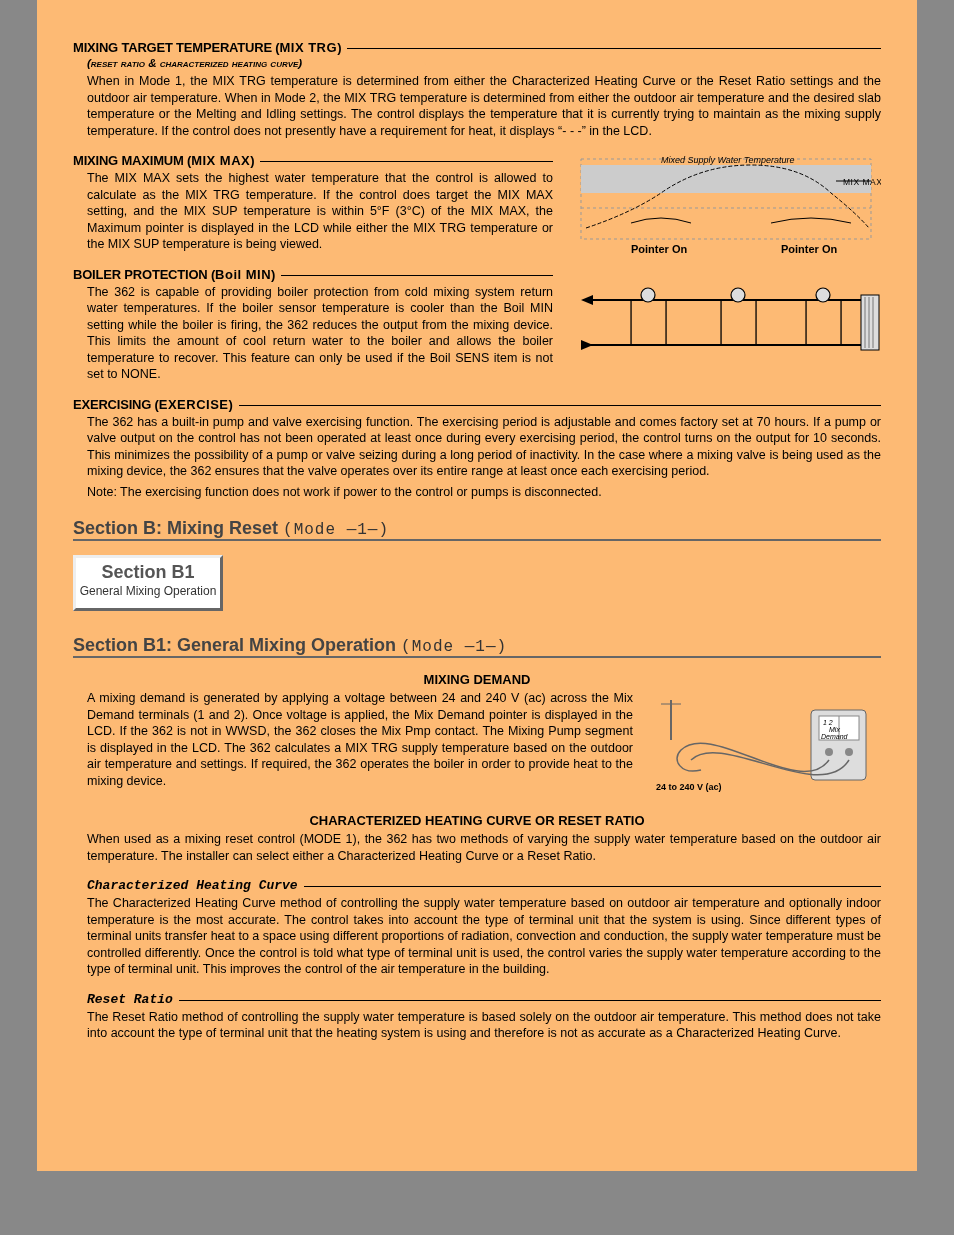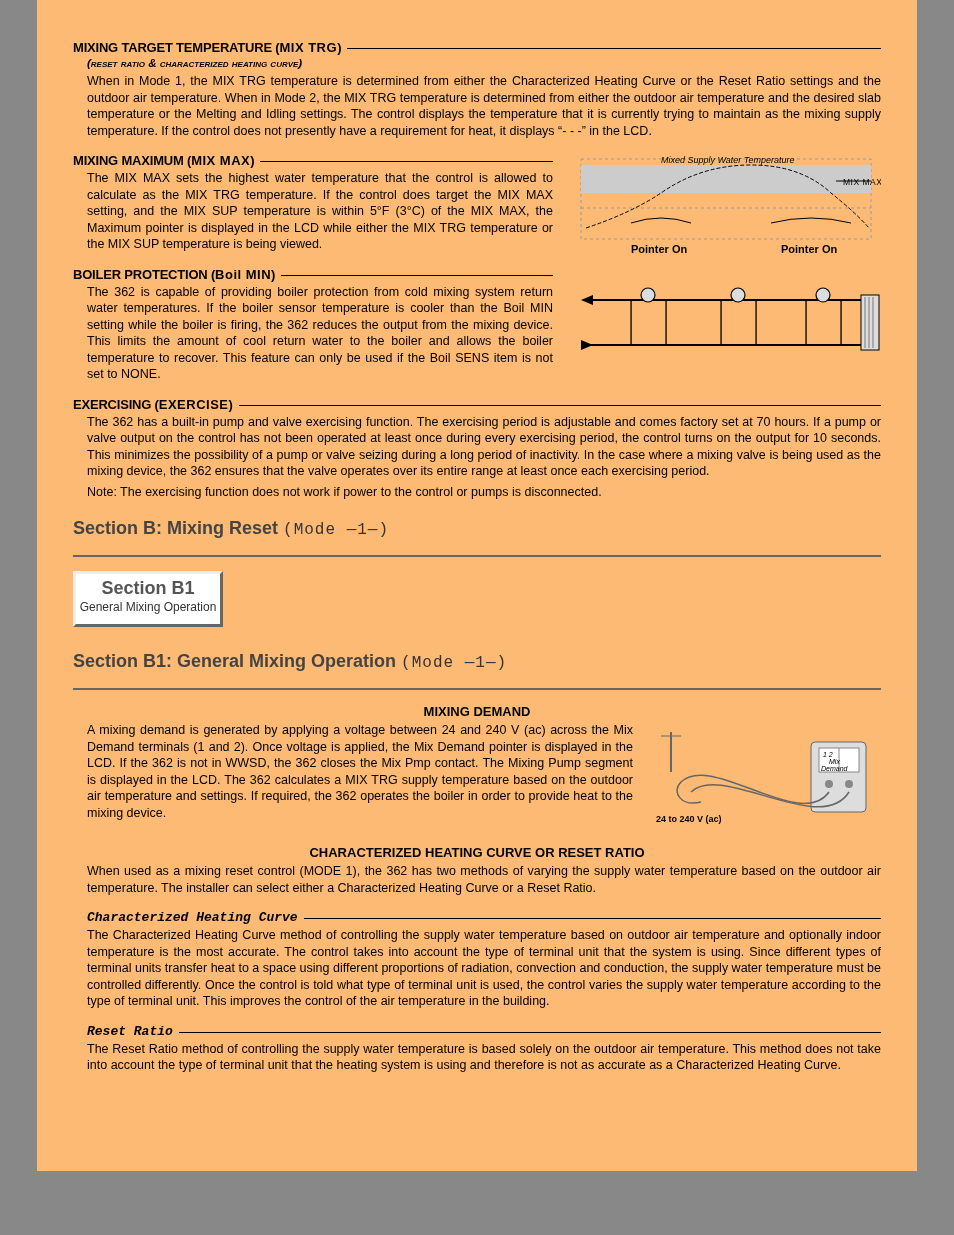--- a/index.html
+++ b/index.html
@@ -53,21 +53,21 @@
   }
   .col-text { flex: 1; }
   .col-fig {
     width: 310px;
     flex-shrink: 0;
     font-size: 10px;
   }
   .sectionbar {
     border-bottom: 2px solid #666;
     margin: 18px 0 14px 0;
-    padding-bottom: 16px;
+    padding-bottom: 0;
     font-size: 18px;
     font-weight: bold;
     color: #444;
   }
   .sectionbar .mono { font-family: "Courier New", monospace; font-size: 16px; font-weight: normal; color: #333; letter-spacing: 1px;}
   .btn-row {
     display: flex;
     gap: 48px;
     margin: 6px 0 24px 0;
   }

